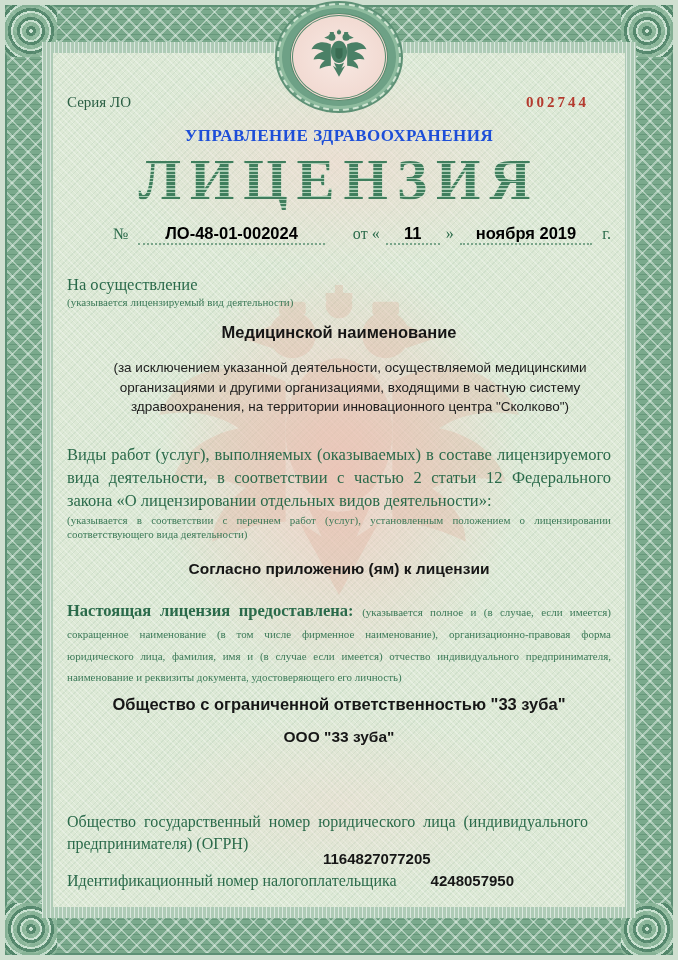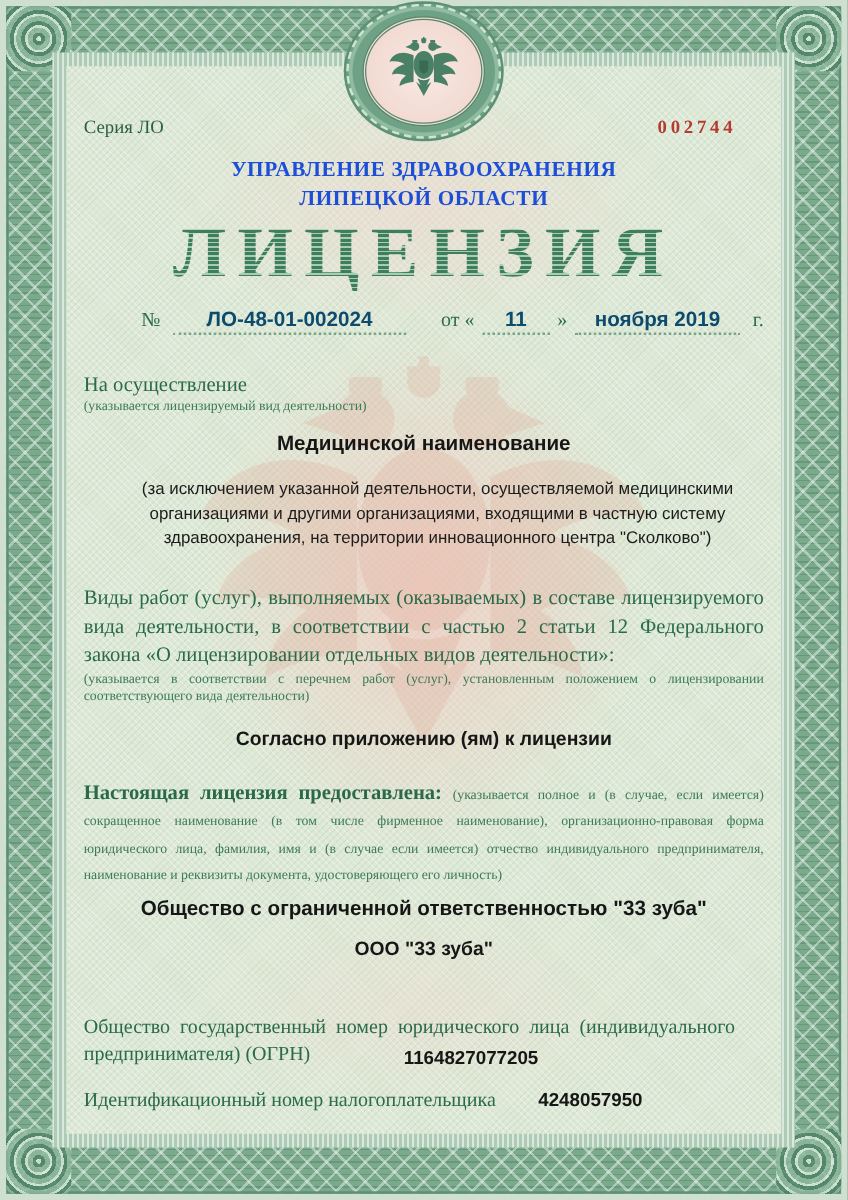--- a/index.html
+++ b/index.html
@@ -80,21 +80,21 @@
     color:#44815f;
   }
   @supports (-webkit-background-clip: text) {
     .license-title {
       background: repeating-linear-gradient(180deg, #3f7e5d 0 2.4px, #a9cdb4 2.4px 3.6px);
       -webkit-background-clip: text; -webkit-text-fill-color: transparent;
     }
   }
   .number-row { display:flex; align-items:baseline; margin-top:14px; margin-left:46px; font-size:16px; color:#2a6a4a; white-space:nowrap; }
   .fill { border-bottom:2px dotted #7aa58a; text-align:center;
-          font-family:"Liberation Sans", sans-serif; font-weight:bold; color:#0c4a6e; font-size:16.5px; }
+          font-family:"Liberation Sans", sans-serif; font-weight:bold; color:#000000; font-size:16.5px; }
   .fill.num   { width:200px; margin-left:10px; }
   .fill.day   { width:58px;  margin-left:6px; }
   .fill.month { width:142px; margin-left:6px; }
   .from-label { margin-left:28px; }
   .close-q { margin-left:6px; }
   .year-suffix { margin-left:10px; }
   .intro { margin-top:30px; font-size:16.5px; }
   .small-note { font-size:11px; color:#3c7a58; line-height:1.3; }
   .black-bold { font-family:"Liberation Sans", sans-serif; font-weight:bold; color:#161616; }
   .activity-type { margin-top:14px; text-align:center; font-size:16.5px; }
@@ -104,21 +104,21 @@
   .works-note { text-align:justify; margin-top:1px; }
   .works-value { margin-top:18px; text-align:center; font-size:15.5px; }
   .grantee { margin-top:22px; text-align:justify; line-height:1.35; }
   .grantee-label { font-weight:bold; font-size:16.5px; color:#2a6a4a; }
   .grantee-note { font-size:11px; color:#3c7a58; }
   .full-name { margin-top:8px; text-align:center; font-size:16.5px; }
   .short-name { margin-top:14px; text-align:center; font-size:15.5px; }
   .bottom-block { position:absolute; top:759px; left:12px; right:12px; }
   .ogrn { position:relative; font-size:16px; line-height:1.4; color:#2a6a4a; }
   .ogrn-line1 { word-spacing:4px; }
-  .ogrn-value { position:absolute; left:256px; top:25px; font-size:15px; }
+  .ogrn-value { position:absolute; left:256px; top:37px; font-size:15px; }
   .inn-row { display:flex; align-items:baseline; margin-top:16px; font-size:16px; color:#2a6a4a; }
   .inn-value { margin-left:34px; font-size:15px; }
 </style>
 </head>
 <body>
 
 <div class="page">
 
   <div class="frame-band">
     <div class="corner tl"></div>
@@ -177,21 +177,20 @@
 
   <div class="content">
 
     <div class="series-row">
       <span class="series-label">Серия ЛО</span>
       <span class="serial-number">002744</span>
     </div>
 
     <div class="authority">
       <div>УПРАВЛЕНИЕ ЗДРАВООХРАНЕНИЯ</div>
-      <div>ЛИПЕЦКОЙ ОБЛАСТИ</div>
     </div>
 
     <div class="license-title">ЛИЦЕНЗИЯ</div>
 
     <div class="number-row">
       <span>№</span>
       <span class="fill num">ЛО-48-01-002024</span>
       <span class="from-label">от «</span>
       <span class="fill day">11</span>
       <span class="close-q">»</span>

